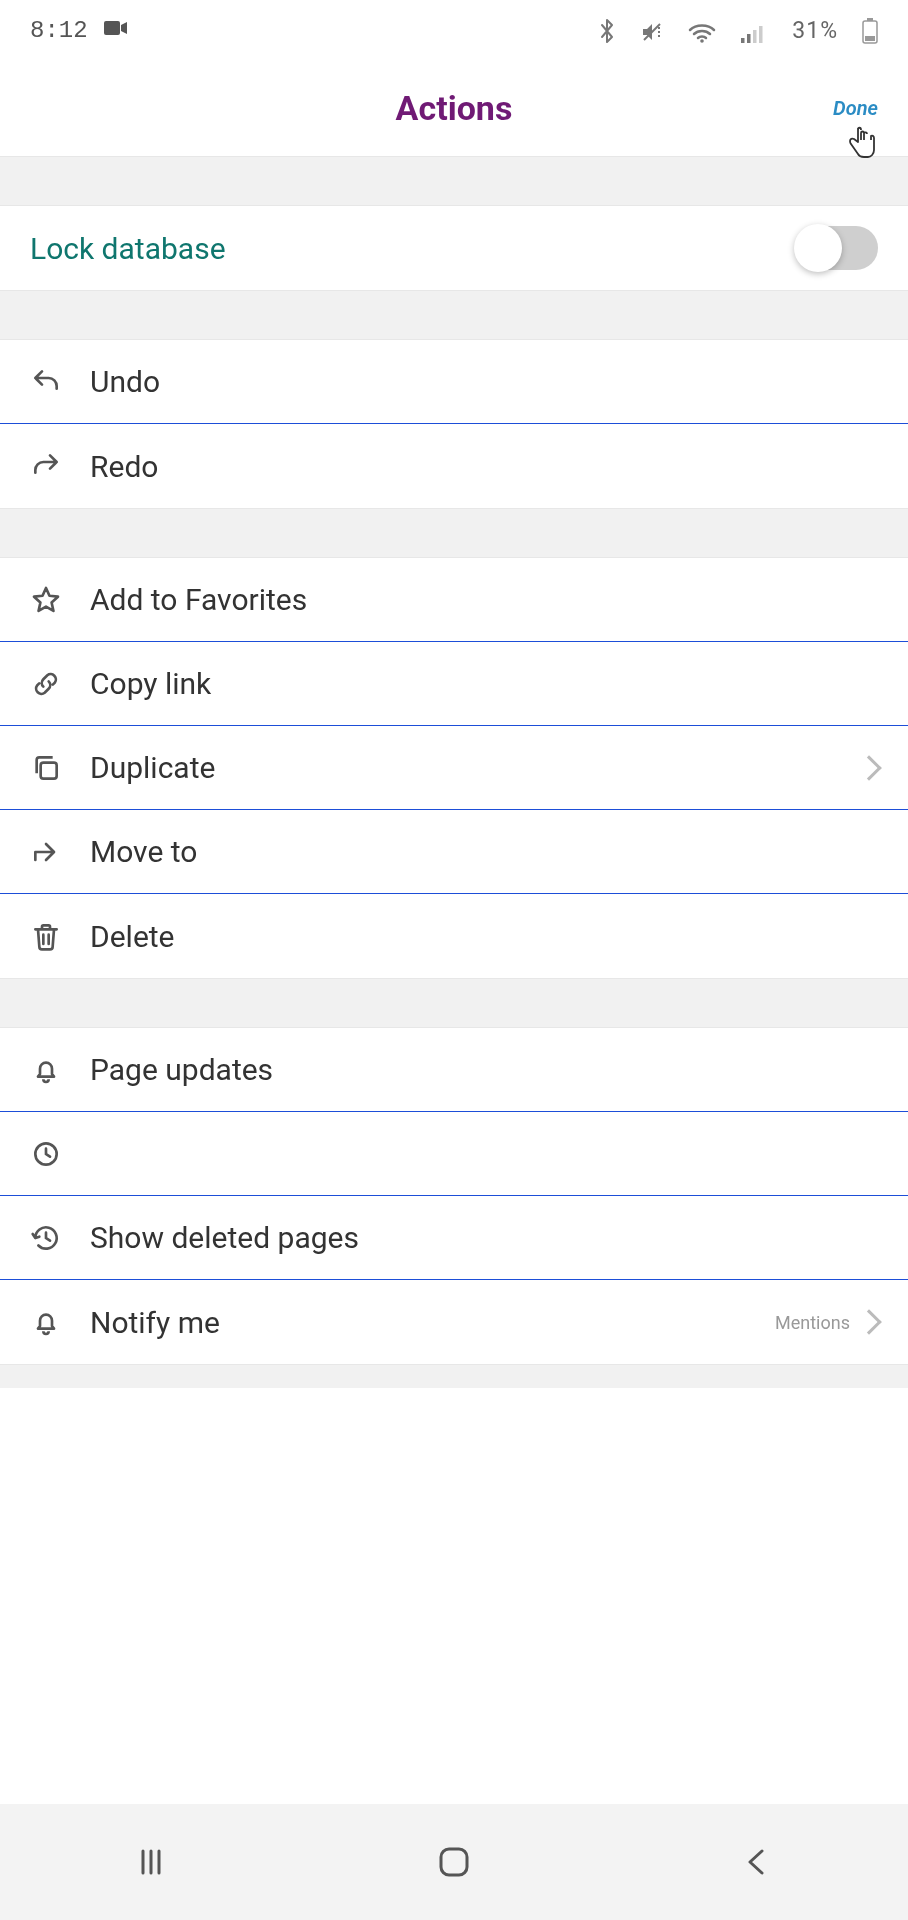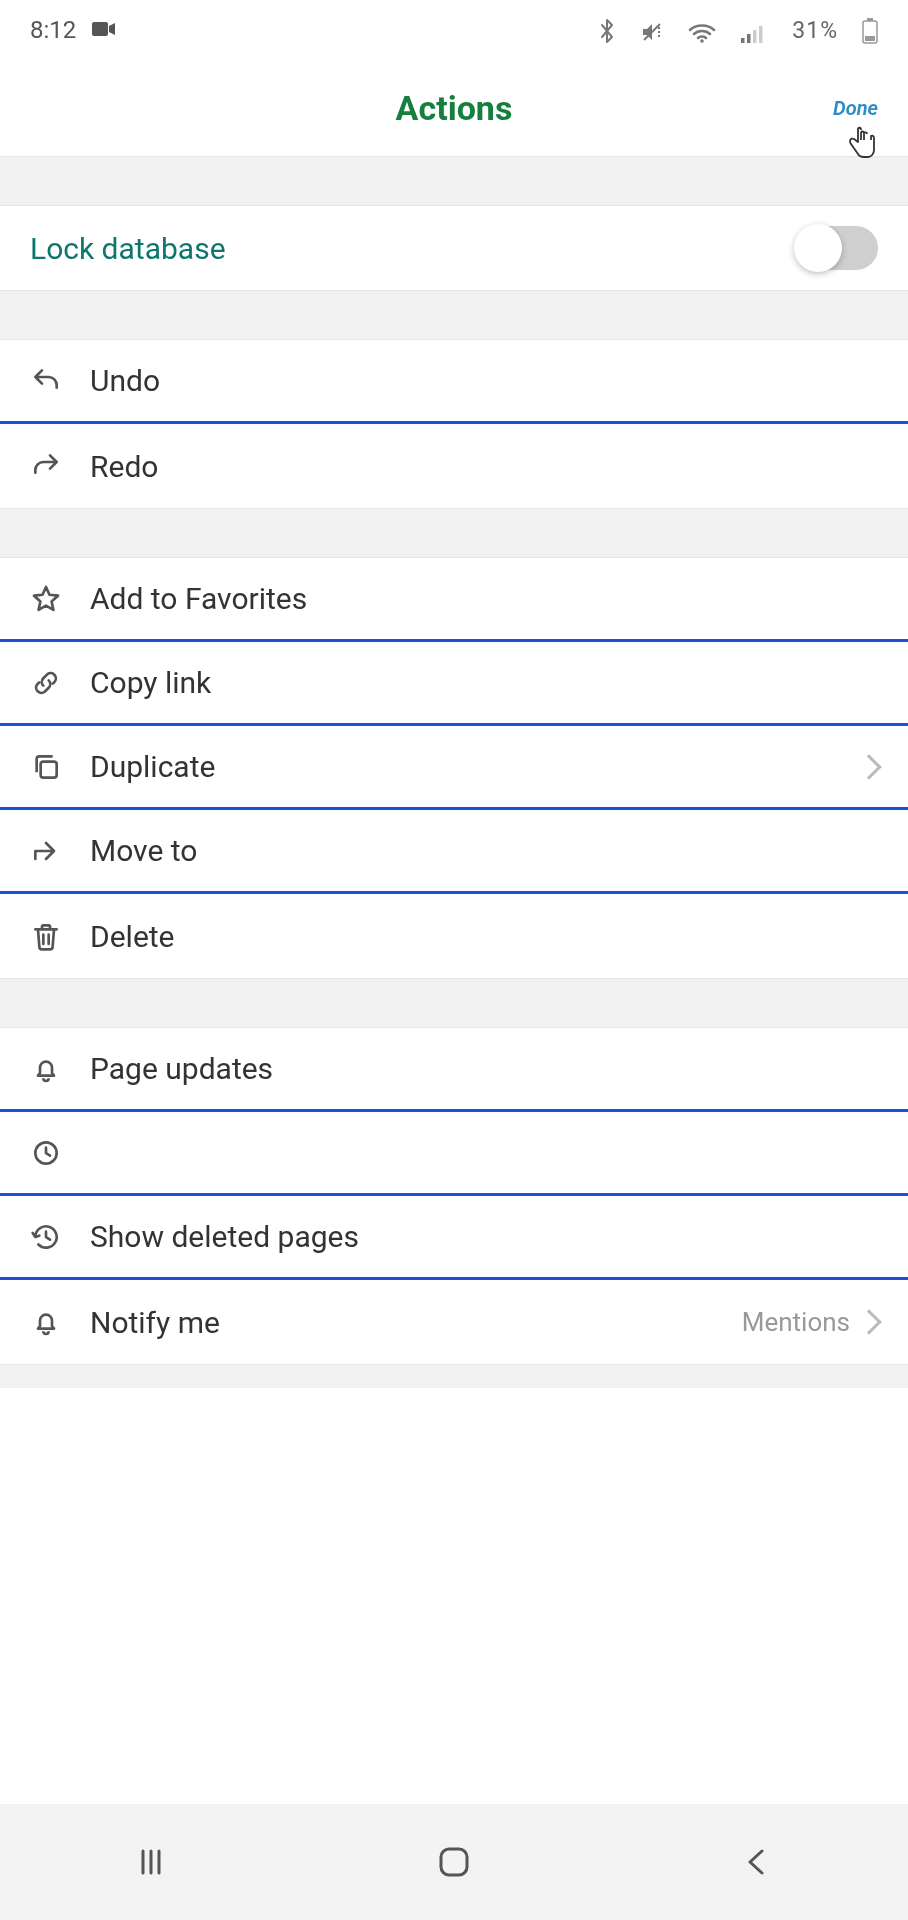--- a/index.html
+++ b/index.html
@@ -1,34 +1,34 @@
 <!DOCTYPE html>
 <html><head>
 <meta charset="utf-8">
 <style>
   * { box-sizing: border-box; margin: 0; padding: 0; }
   html, body { width: 908px; height: 1920px; font-family: -apple-system, BlinkMacSystemFont, "Segoe UI", Roboto, Helvetica, Arial, sans-serif; background: #fff; color: #222; }
   
   .status-bar { height: 60px; display: flex; align-items: center; justify-content: space-between; padding: 0 30px; font-size: 24px; color: #555; }
-  .status-left { display: flex; align-items: center; gap: 16px; }
+  .status-left { display: flex; align-items: center; gap: 16px; font-family: Liberation Mono, monospace; }
   .status-right { display: flex; align-items: flex-end; gap: 24px; }
   .status-right svg { display: block; }
   .battpct { font-size: 23px; color: #666; margin-left: 4px; letter-spacing: 1px;}
   
   .header { height: 96px; display: flex; align-items: center; justify-content: center; position: relative; background:#fff; }
-  .header-title { font-size: 34px; font-weight: 700; color: #15803d; }
+  .header-title { font-size: 34px; font-weight: 700; color: #701a75; }
   .header-done { position: absolute; right: 30px; top: 50%; transform: translateY(-50%); font-size: 20px; font-weight: 600; color: #2b8cc4; font-style: italic; }
   .cursor-hand { position: absolute; right: 30px; top: 62px; }
   
   .section-gap { background: #f1f1f1; height: 50px; border-top:1px solid #e7e7e7; border-bottom:1px solid #e7e7e7;}
-  .row { display: flex; align-items: center; height: 84px; padding: 0 30px; background: #fff; font-size: 30px; color: #333; border-bottom: 3px solid #1d4ed8; }
+  .row { display: flex; align-items: center; height: 84px; padding: 0 30px; background: #fff; font-size: 30px; color: #333; border-bottom: 1px solid #1d4ed8; }
   .row:last-child { border-bottom: none; }
   .row .icon { width: 60px; display: flex; justify-content: flex-start; color:#555;}
   .row .label { flex: 1; }
-  .row .trail { color: #999; font-size: 26px; display:flex; align-items:center; gap:10px;}
+  .row .trail { color: #999; font-size: 18px; display:flex; align-items:center; gap:10px;}
   
   .lock-row { height: 84px; display:flex; align-items:center; padding: 0 30px; background:#fff; font-size:30px; color:#0f766e;}
   .toggle { width: 78px; height: 44px; background: #cfcfcf; border-radius: 22px; position: relative; }
   .toggle .knob { width: 48px; height: 48px; background: #fff; border-radius: 50%; position: absolute; left: -6px; top: -2px; box-shadow: 0 2px 6px rgba(0,0,0,.25); }
   
   .navbar { position: absolute; bottom: 0; left: 0; right: 0; height: 116px; background: #f3f3f3; display: flex; align-items: center; justify-content: space-around; }
   .navbtn { width: 60px; height: 60px; display:flex; align-items:center; justify-content:center; color:#444;}
   
   .chev { width: 18px; height: 18px; border-right: 3px solid #bbb; border-top: 3px solid #bbb; transform: rotate(45deg); }
   

